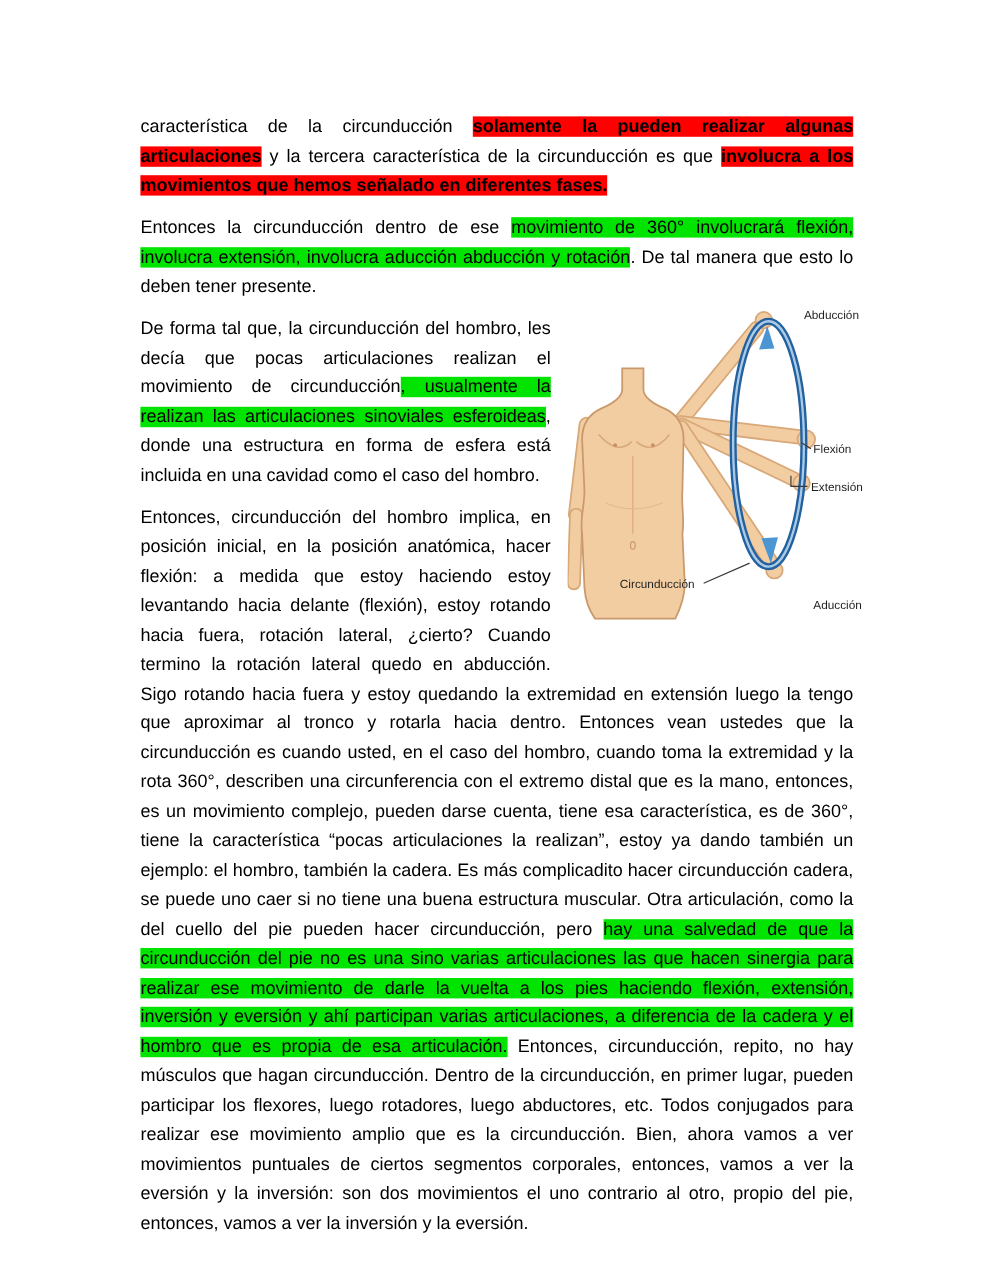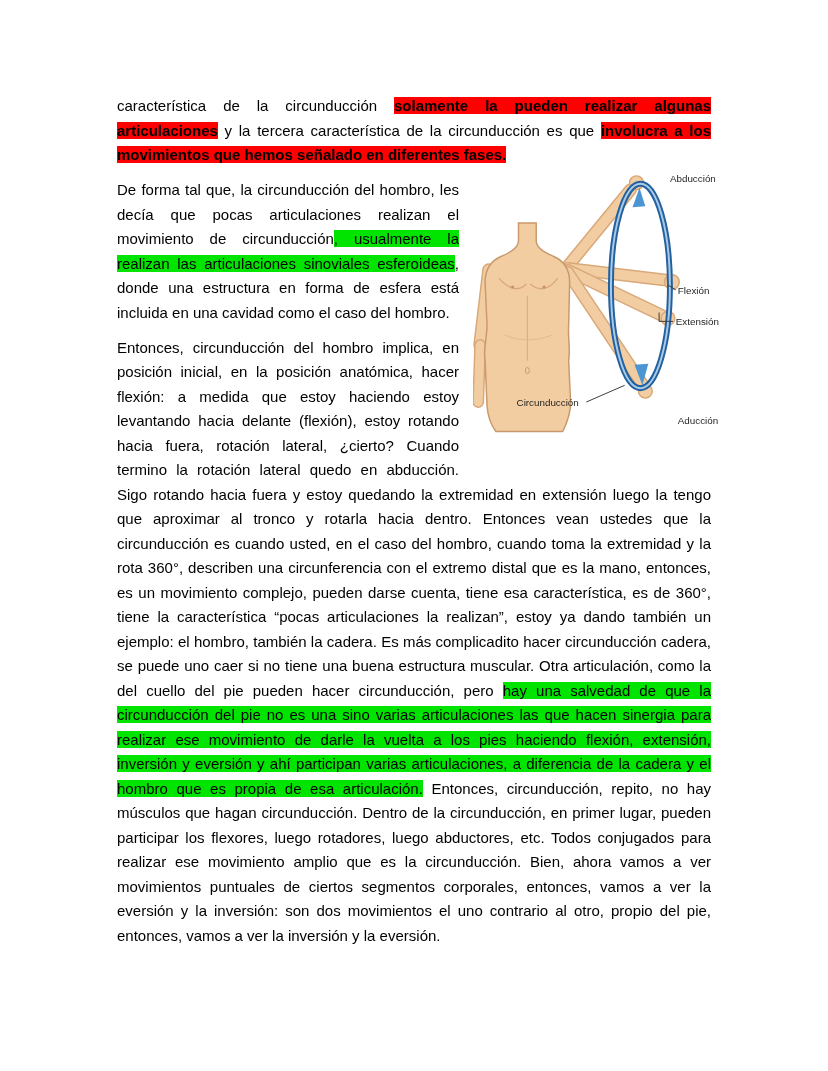--- a/index.html
+++ b/index.html
@@ -46,20 +46,21 @@
     fill: #1f1f1f;
   }
 </style>
 </head>
 <body>
 
 <div class="page">
 
   <p class="para"><span class="run-n">característica de la circunducción </span><span class="run-red">solamente la pueden realizar algunas articulaciones</span><span class="run-n"> y la tercera característica de la circunducción es que </span><span class="run-red">involucra a los movimientos que hemos señalado en diferentes fases.</span></p>
 
+  <p class="para"><span class="run-n">Entonces la circunducción dentro de ese </span><span class="run-green">movimiento de 360° involucrará flexión, involucra extensión, involucra aducción abducción y rotación</span><span class="run-n">. De tal manera que esto lo deben tener presente.</span></p>
 
   <div class="figure-float">
     <svg viewBox="0 0 268 298" xmlns="http://www.w3.org/2000/svg">
 
       <g>
         <line x1="14" y1="104" x2="5" y2="180" stroke="#d8a878" stroke-width="14" stroke-linecap="round"></line>
         <line x1="14" y1="104" x2="5" y2="180" stroke="#f2cda2" stroke-width="11" stroke-linecap="round"></line>
         <line x1="5" y1="180" x2="3" y2="238" stroke="#d8a878" stroke-width="12" stroke-linecap="round"></line>
         <line x1="5" y1="180" x2="3" y2="238" stroke="#f2cda2" stroke-width="9" stroke-linecap="round"></line>
       </g>

